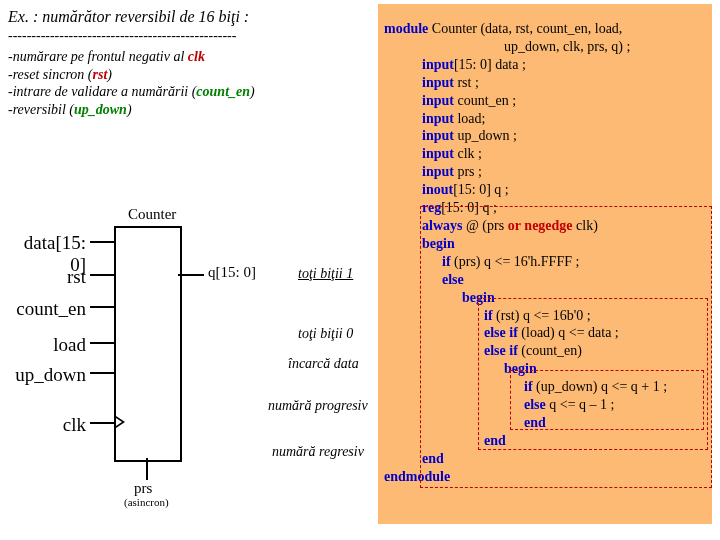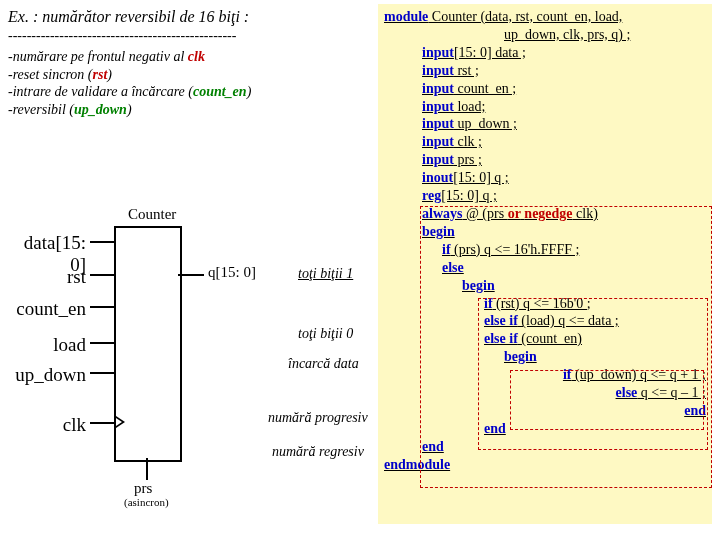--- a/index.html
+++ b/index.html
@@ -34,53 +34,52 @@
   .clk-tri::after{content:"";position:absolute;left:-9px;top:-4px;border-top:4px solid transparent;border-bottom:4px solid transparent;border-left:6px solid #fff;}
   .prs-line-v { position:absolute; width:2px; background:#000; }
   .out-label { position:absolute; font-size:15px; }
   .annot { position:absolute; font-style:italic; font-size:14px; }
   .right-col {
     position: absolute;
     left: 378px;
     top: 4px;
     width: 334px;
     height: 520px;
-    background: #fef9c3;
-    padding: 4px 6px;
+    background: #fdba74;
+    padding: 16px 6px;
     box-sizing: border-box;
     font-family: "Times New Roman", serif;
     font-size: 14px;
     line-height: 1.28;
-    text-decoration: underline;
   }
   .right-col .kw { color: #0000c8; font-weight: bold; }
   .right-col .op { color: #c00000; font-weight: bold; }
   .dashed-box {
     position: absolute;
     border: 1.5px dashed #c00000;
     pointer-events: none;
   }
   .ind1 { padding-left: 38px; display:block; }
   .ind2 { padding-left: 58px; display:block; }
   .ind3 { padding-left: 78px; display:block; }
   .ind4 { padding-left: 100px; display:block; }
   .ind5 { padding-left: 120px; display:block; }
-  .ind6 { padding-left: 140px; display:block;text-align:right; }
+  .ind6 { padding-left: 140px; display:block; }
   .hdr { display:block; }
 </style>
 </head>
 <body>
 
 <div class="left-col">
   <div class="title">Ex. : numărător reversibil de 16 biţi :</div>
   <div class="hr-dash">-------------------------------------------------</div>
   <div class="specs">
     <div><span>-numărare pe frontul negativ al </span><span class="kw1">clk</span></div>
     <div><span>-reset sincron (</span><span class="kw1">rst</span><span>)</span></div>
-    <div><span>-intrare de validare a încărcare (</span><span class="kw2">count_en</span><span>)</span></div>
+    <div><span>-intrare de validare a numărării (</span><span class="kw2">count_en</span><span>)</span></div>
     <div><span>-reversibil (</span><span class="kw2">up_down</span><span>)</span></div>
   </div>
 </div>
 
 <div class="diagram">
   <div class="counter-label">Counter</div>
   <div class="box"></div>
 
   <div class="pin-line" style="left:82px;top:35px;width:24px;"></div>
   <div class="pin-label-left" style="left:0;top:26px;width:78px;">data[15: 0]</div>
@@ -104,21 +103,21 @@
   <div class="prs-line-v" style="left:138px;top:252px;height:22px;"></div>
   <div style="position:absolute;left:126px;top:274px;font-size:15px;">prs</div>
   <div style="position:absolute;left:116px;top:290px;font-size:11px;">(asincron)</div>
 
   <div class="pin-line" style="left:170px;top:68px;width:26px;"></div>
   <div class="out-label" style="left:200px;top:58px;">q[15: 0]</div>
 
   <div class="annot" style="left:290px;top:60px;text-decoration:underline;">toţi biţii 1</div>
   <div class="annot" style="left:290px;top:120px;">toţi biţii 0</div>
   <div class="annot" style="left:280px;top:150px;">încarcă data</div>
-  <div class="annot" style="left:260px;top:204px;text-align:center;">numără progresiv</div>
+  <div class="annot" style="left:260px;top:192px;text-align:center;">numără progresiv</div>
   <div class="annot" style="left:264px;top:238px;">numără regresiv</div>
 </div>
 
 <div class="right-col">
   <span class="hdr"><span class="kw">module</span><span> Counter (data, rst, count_en, load,</span></span>
   <span class="hdr" style="padding-left:120px;">up_down, clk, prs, q) ;</span>
   <span class="ind1"><span class="kw">input</span><span>[15: 0]   data ;</span></span>
   <span class="ind1"><span class="kw">input</span><span>              rst ;</span></span>
   <span class="ind1"><span class="kw">input</span><span>              count_en ;</span></span>
   <span class="ind1"><span class="kw">input</span><span>              load;</span></span>

